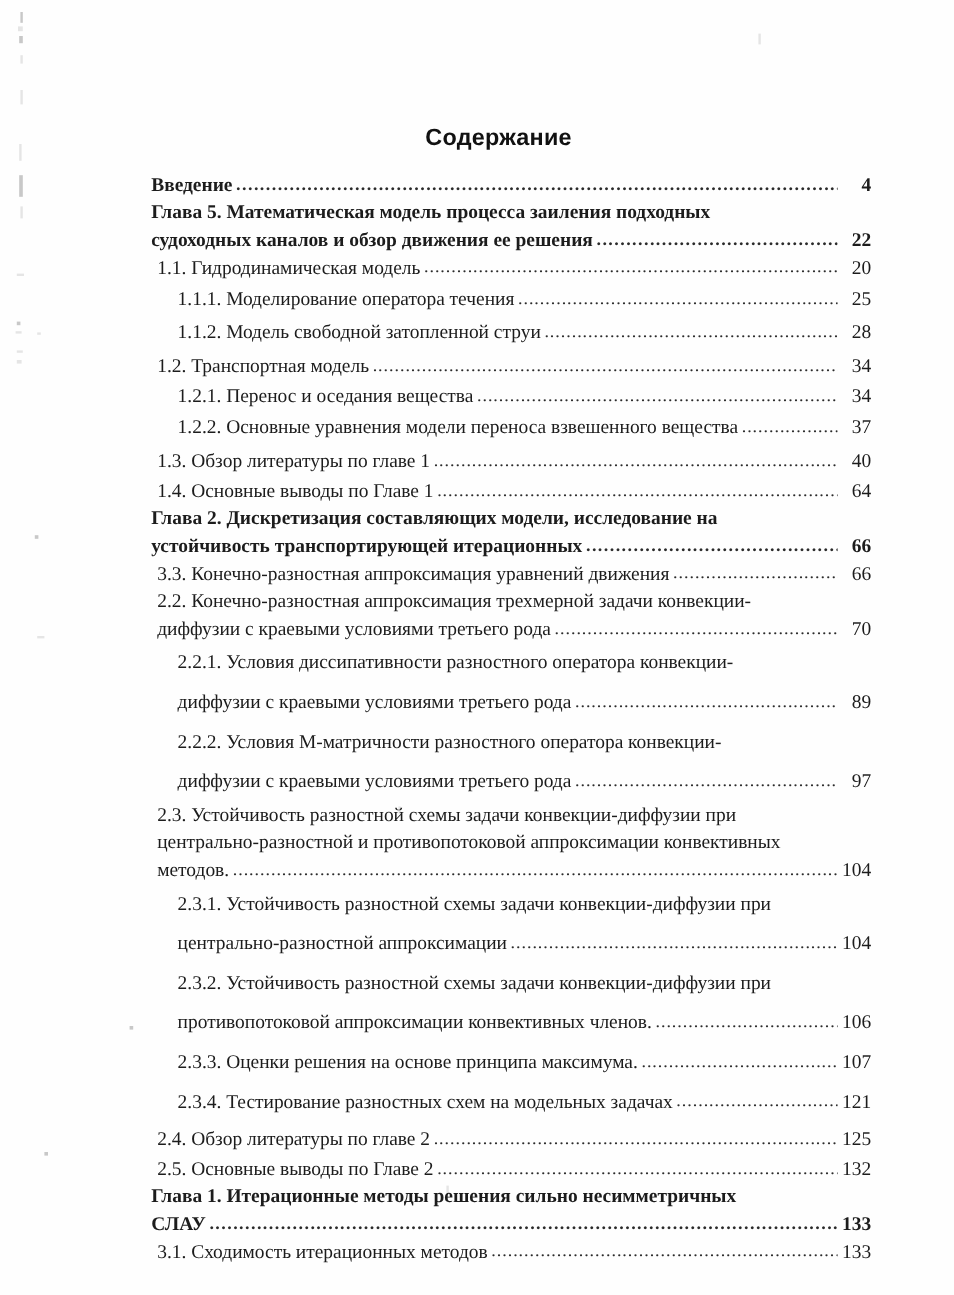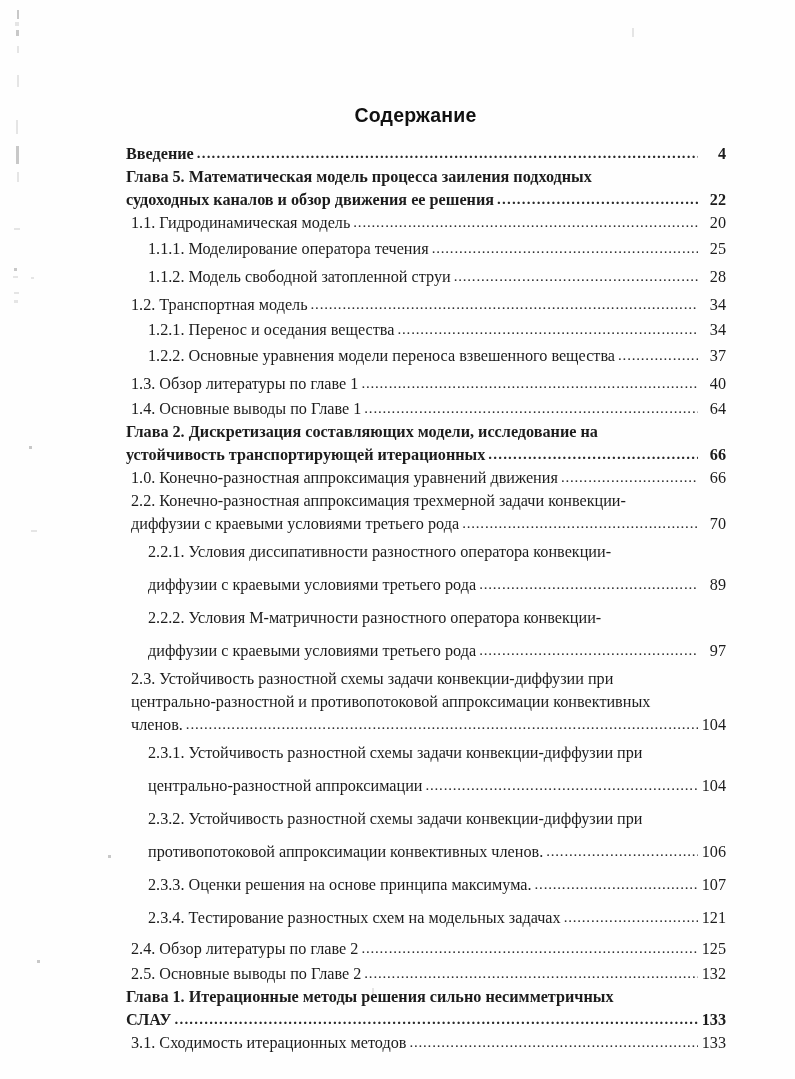--- a/index.html
+++ b/index.html
@@ -149,38 +149,38 @@
         <div class="ln loose"><span class="txt">1.3. Обзор литературы по главе 1</span><span class="leader">............................................................................................................................................................................................................................</span><span class="pg">40</span></div>
       </div>
       <div class="entry lvl1">
         <div class="ln"><span class="txt">1.4. Основные выводы по Главе 1</span><span class="leader">............................................................................................................................................................................................................................</span><span class="pg">64</span></div>
       </div>
       <div class="entry lvl0 bold">
         <div class="ln"><span class="txt">Глава 2. Дискретизация составляющих модели, исследование на</span></div>
         <div class="ln"><span class="txt">устойчивость транспортирующей итерационных</span><span class="leader">............................................................................................................................................................................................................................</span><span class="pg">66</span></div>
       </div>
       <div class="entry lvl1">
-        <div class="ln"><span class="txt">1.0. Конечно-разностная аппроксимация уравнений движения</span><span class="leader">............................................................................................................................................................................................................................</span><span class="pg">66</span></div>
+        <div class="ln"><span class="txt">3.3. Конечно-разностная аппроксимация уравнений движения</span><span class="leader">............................................................................................................................................................................................................................</span><span class="pg">66</span></div>
       </div>
       <div class="entry lvl1">
         <div class="ln"><span class="txt">2.2. Конечно-разностная аппроксимация трехмерной задачи конвекции-</span></div>
         <div class="ln"><span class="txt">диффузии с краевыми условиями третьего рода</span><span class="leader">............................................................................................................................................................................................................................</span><span class="pg">70</span></div>
       </div>
       <div class="entry lvl2">
         <div class="ln extra"><span class="txt">2.2.1. Условия диссипативности разностного оператора конвекции-</span></div>
         <div class="ln extra"><span class="txt">диффузии с краевыми условиями третьего рода</span><span class="leader">............................................................................................................................................................................................................................</span><span class="pg">89</span></div>
       </div>
       <div class="entry lvl2">
         <div class="ln extra"><span class="txt">2.2.2. Условия М-матричности разностного оператора конвекции-</span></div>
         <div class="ln extra"><span class="txt">диффузии с краевыми условиями третьего рода</span><span class="leader">............................................................................................................................................................................................................................</span><span class="pg">97</span></div>
       </div>
       <div class="entry lvl1">
         <div class="ln"><span class="txt">2.3. Устойчивость разностной схемы задачи конвекции-диффузии при</span></div>
         <div class="ln"><span class="txt">центрально-разностной и противопотоковой аппроксимации конвективных</span></div>
-        <div class="ln"><span class="txt">членов.</span><span class="leader">............................................................................................................................................................................................................................</span><span class="pg">104</span></div>
+        <div class="ln"><span class="txt">методов.</span><span class="leader">............................................................................................................................................................................................................................</span><span class="pg">104</span></div>
       </div>
       <div class="entry lvl2">
         <div class="ln extra"><span class="txt">2.3.1. Устойчивость разностной схемы задачи конвекции-диффузии при</span></div>
         <div class="ln extra"><span class="txt">центрально-разностной аппроксимации</span><span class="leader">............................................................................................................................................................................................................................</span><span class="pg">104</span></div>
       </div>
       <div class="entry lvl2">
         <div class="ln extra"><span class="txt">2.3.2. Устойчивость разностной схемы задачи конвекции-диффузии при</span></div>
         <div class="ln extra"><span class="txt">противопотоковой аппроксимации конвективных членов.</span><span class="leader">............................................................................................................................................................................................................................</span><span class="pg">106</span></div>
       </div>
       <div class="entry lvl2">

